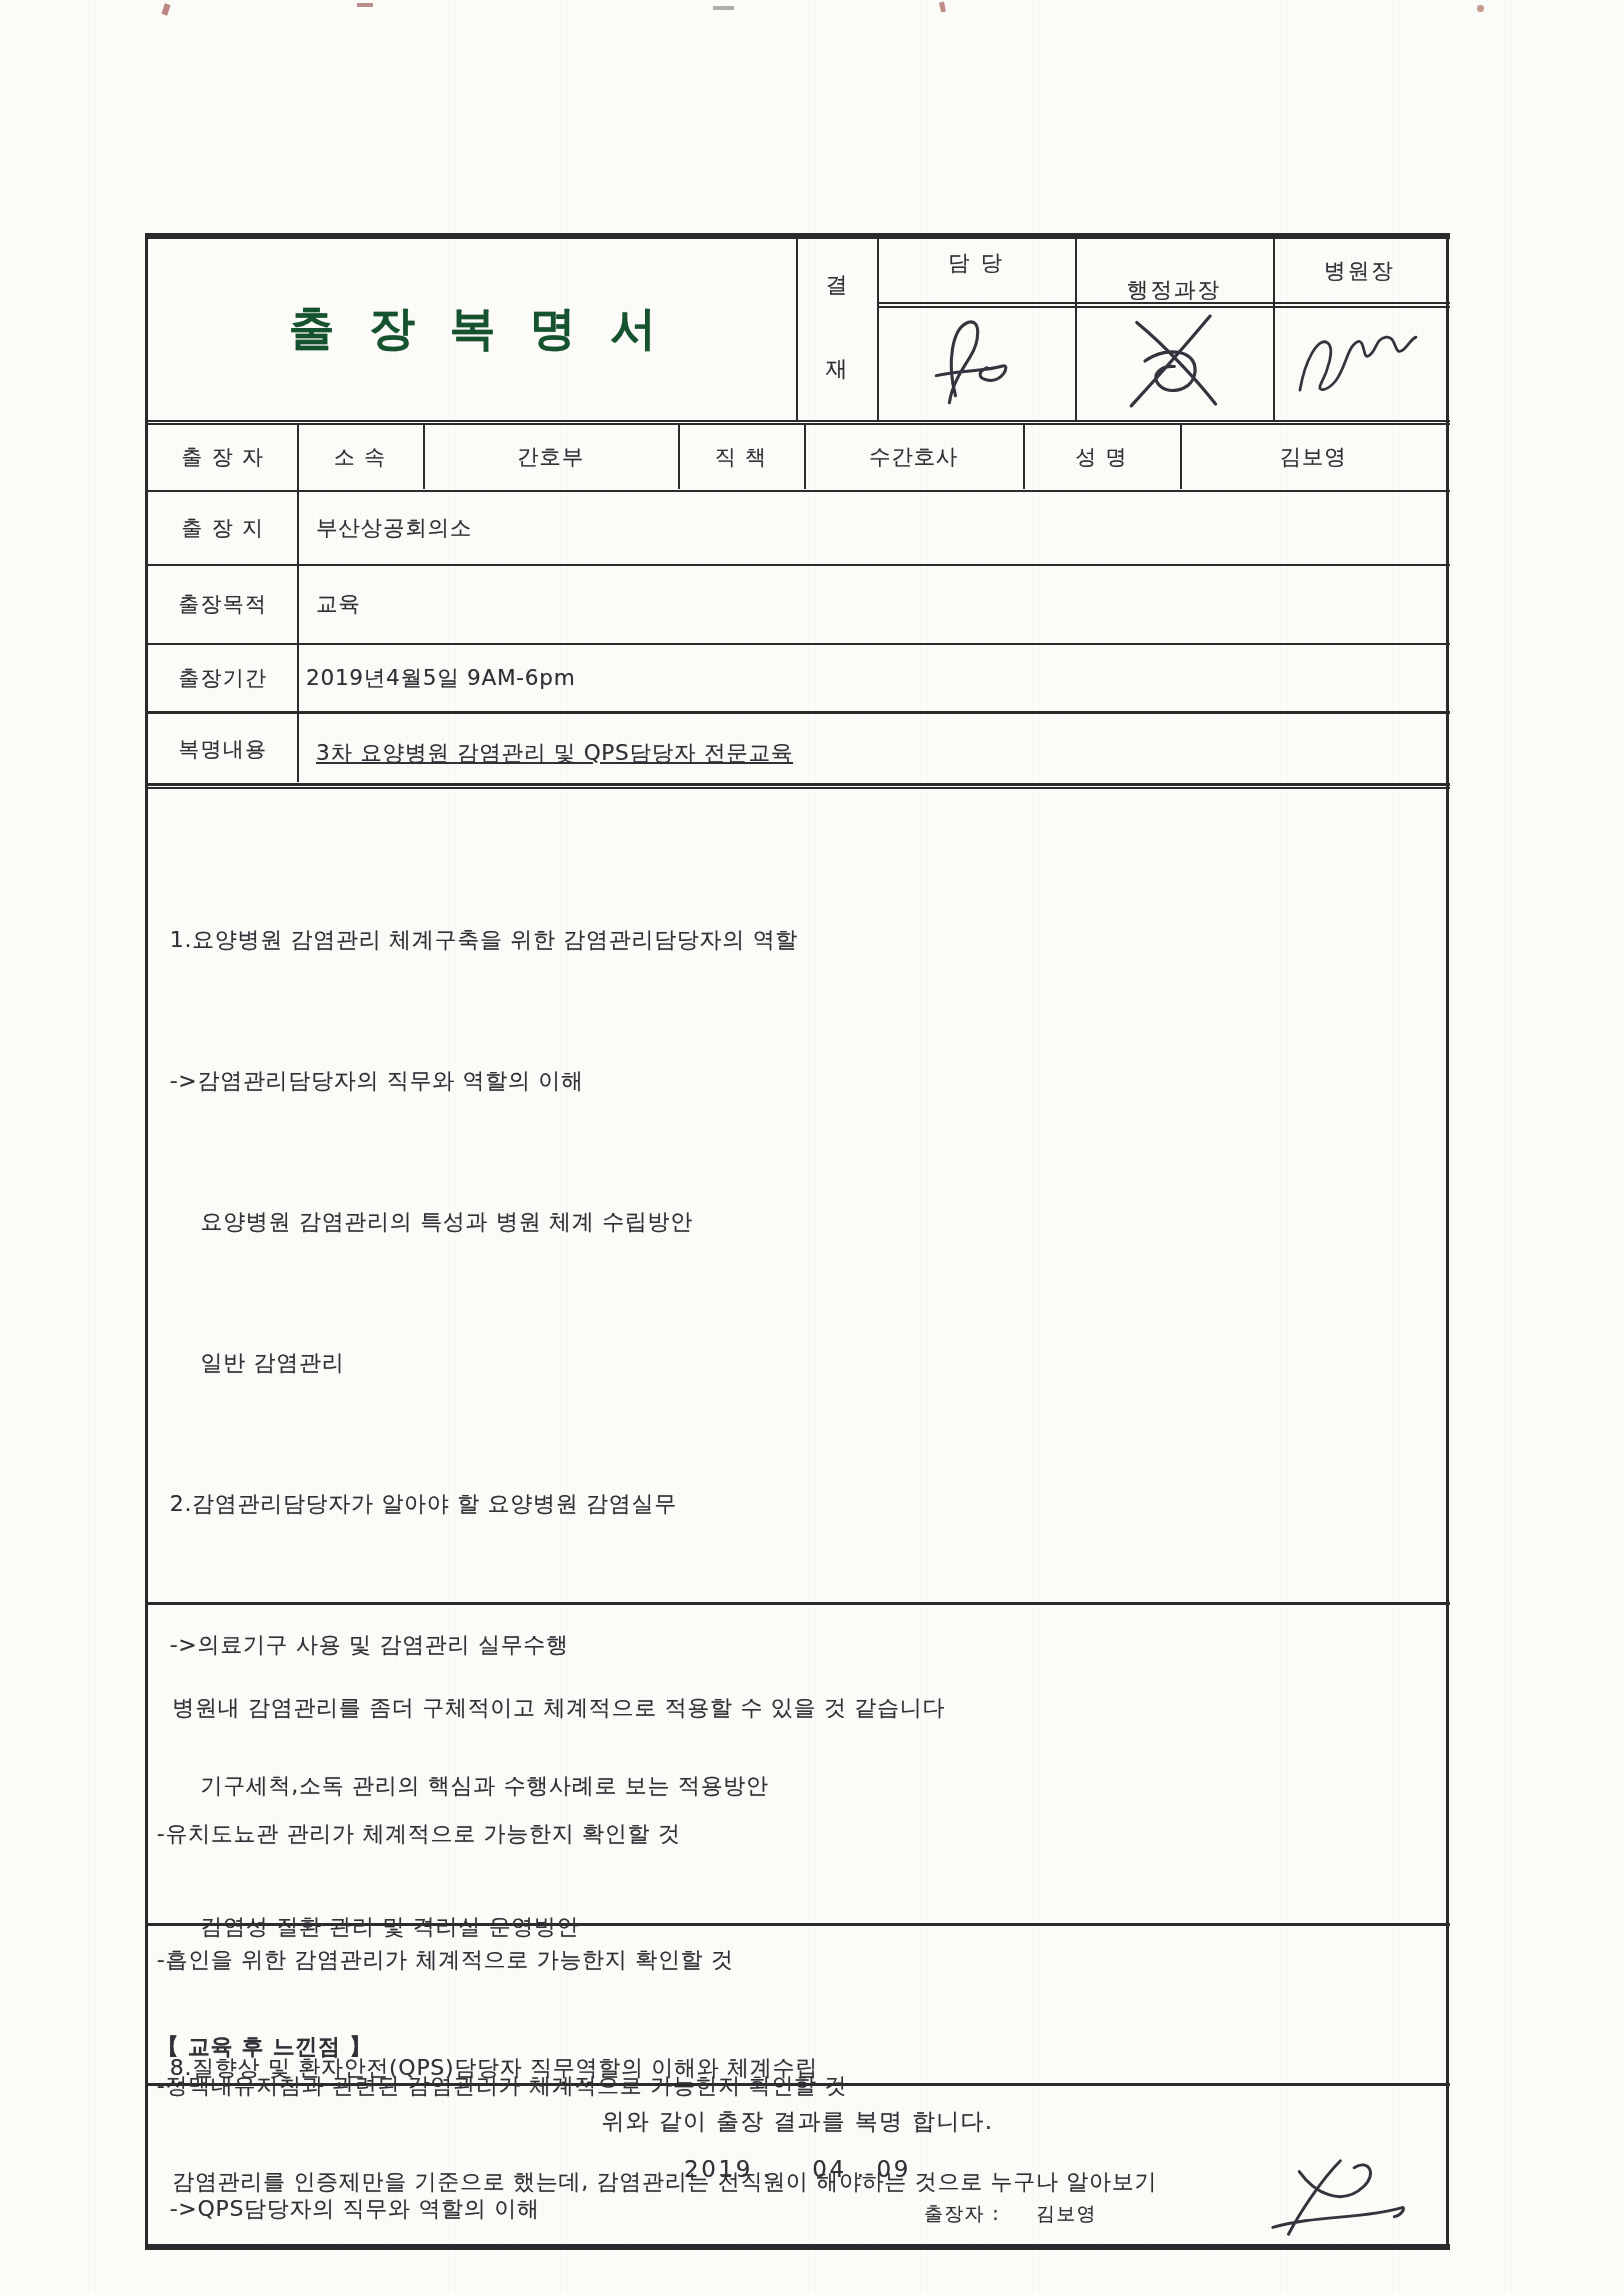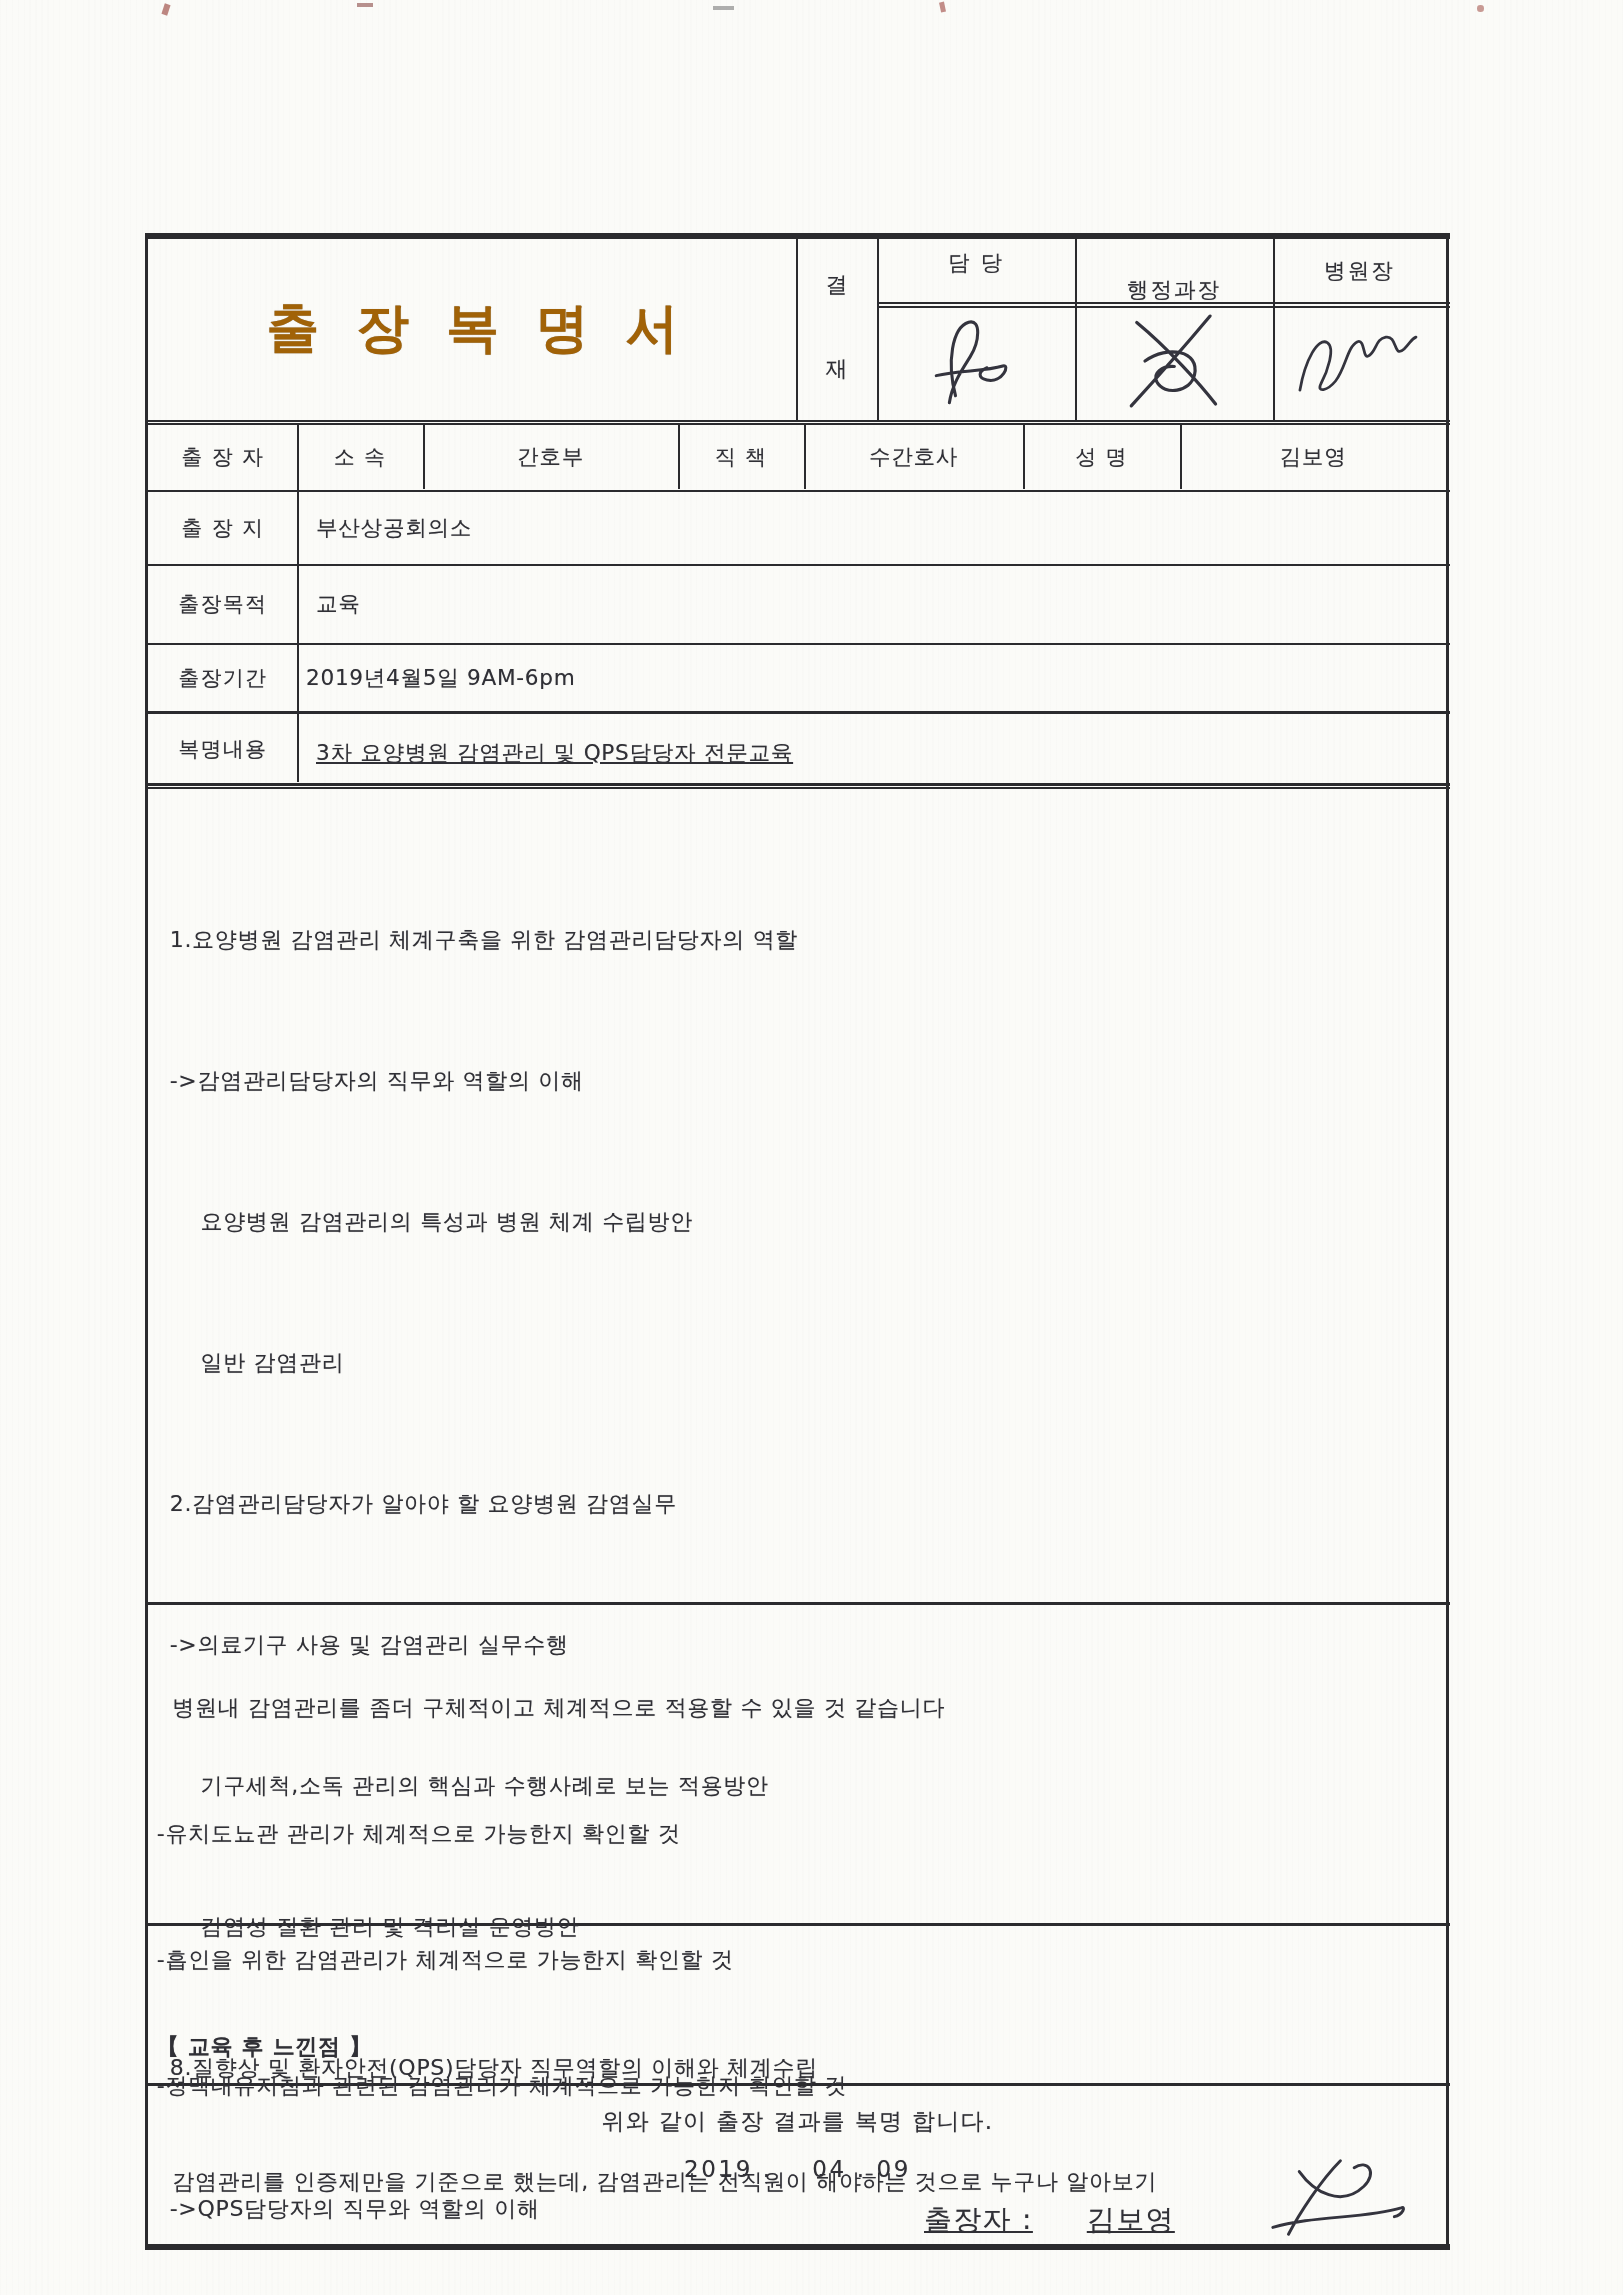--- a/index.html
+++ b/index.html
@@ -13,34 +13,34 @@
     position:absolute;inset:0;
     background:repeating-linear-gradient(90deg, rgba(60,60,60,0.012) 0 1.3px, transparent 1.3px 5.9px);
     pointer-events:none;
   }
   .tbl{position:absolute;left:145px;top:233px;width:1305px;height:2017px;}
   .hline{position:absolute;background:#2b2b2e;height:2px;left:0;width:1305px;}
   .vline{position:absolute;background:#2b2b2e;width:2px;}
   .cell{position:absolute;display:flex;align-items:center;justify-content:center;}
   .cell.left{justify-content:flex-start;}
   .ink{text-shadow:0 0 0.7px rgba(45,45,52,.45);}
-  .title{font-size:53px;font-weight:600;letter-spacing:9.2px;color:#a16207;}
+  .title{font-size:46px;font-weight:600;letter-spacing:9.2px;color:#14532d;}
   .hdr{font-size:21.6px;letter-spacing:2px;}
   .stamp{font-size:22px;}
   .lbl{font-size:21px;letter-spacing:1.3px;}
   .val{font-size:21.6px;letter-spacing:0.7px;}
   .textblock{position:absolute;white-space:pre-wrap;font-size:22px;letter-spacing:0.7px;}
   .cline{white-space:pre-wrap;}
   .main-lines{left:17px;top:555px;width:1276px;line-height:47px;padding-top:34px;}
   .sec2{left:11.8px;top:1369px;width:1283px;line-height:42px;padding-top:1.3px;}
   .sec3{left:11.8px;top:1690px;width:1283px;line-height:45px;padding-top:10.5px;}
   .heading{font-weight:600;}
   .foot-statement{left:0;top:1873px;width:1305px;text-align:center;font-size:23px;letter-spacing:1.3px;}
   .foot-date{left:0;top:1923px;width:1305px;text-align:center;font-size:23px;letter-spacing:2.6px;}
-  .foot-reporter{left:779px;top:1968px;display:flex;gap:54px;font-size:28px;letter-spacing:1.3px;position:absolute;text-decoration:underline;}
+  .foot-reporter{left:779px;top:1968px;display:flex;gap:36px;font-size:19px;letter-spacing:1.3px;position:absolute;}
   svg.sig{position:absolute;}
   svg.sig path{fill:none;stroke:#34343e;stroke-linecap:round;stroke-linejoin:round;}
   .speck{position:absolute;}
 </style>
 </head>
 <body>
 
 <div class="paper-noise"></div>
 
 <div class="speck" style="left:163px;top:3.9px;width:5.9px;height:11px;background:#a2554f;transform:rotate(18deg);opacity:.7;"></div>

